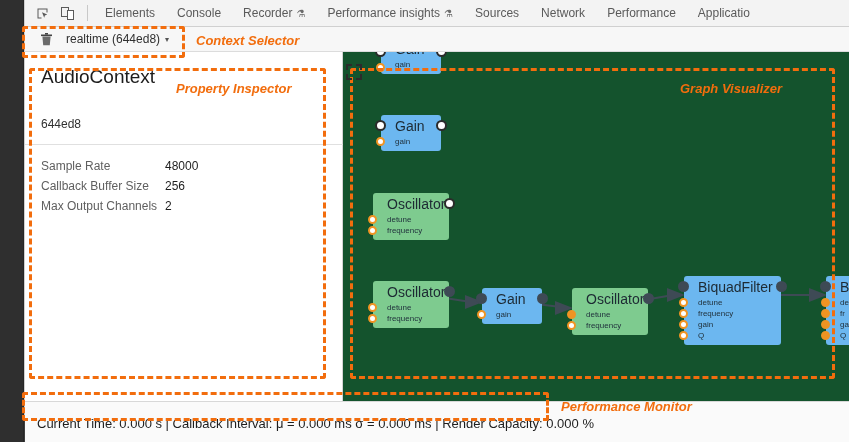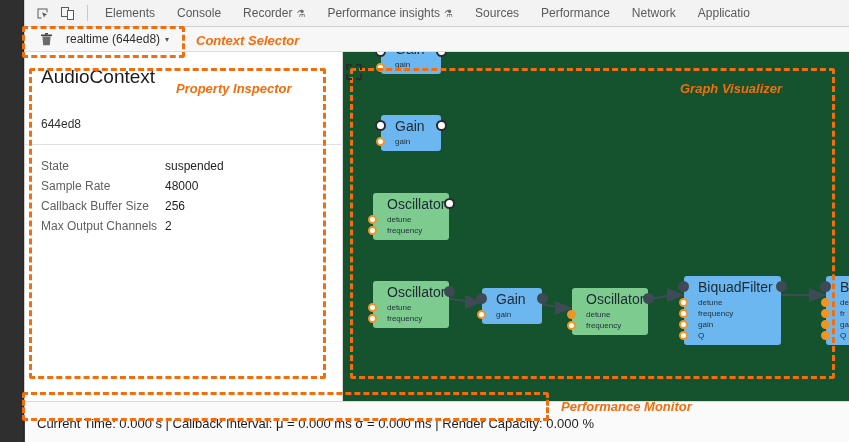--- a/index.html
+++ b/index.html
@@ -198,24 +198,24 @@
         <span class="warn">⚗</span>
       </div>
       <div class="tab">
         <span>Performance insights</span>
         <span class="warn">⚗</span>
       </div>
       <div class="tab">
         <span>Sources</span>
       </div>
       <div class="tab">
+        <span>Network</span>
+      </div>
+      <div class="tab">
         <span>Performance</span>
-      </div>
-      <div class="tab">
-        <span>Network</span>
       </div>
       <div class="tab">
         <span>Applicatio</span>
       </div>
     </div>
 
     <div class="ctxbar">
       <div class="tb-icon">
         <svg width="11" height="13" viewBox="0 0 11 13" aria-hidden="true">
           <rect x="0" y="1.5" width="11" height="1.6" fill="#444"></rect>
@@ -229,24 +229,20 @@
       </div>
     </div>
 
     <div class="split">
 
       <div class="inspector">
         <div class="ctx-title">AudioContext</div>
         <div class="ctx-id">644ed8</div>
         <div class="inspector-rule"></div>
         <div class="prop-table">
-          <div class="prop-row">
-            <div class="prop-key">State</div>
-            <div class="prop-val">suspended</div>
-          </div>
           <div class="prop-row">
             <div class="prop-key">Sample Rate</div>
             <div class="prop-val">48000</div>
           </div>
           <div class="prop-row">
             <div class="prop-key">Callback Buffer Size</div>
             <div class="prop-val">256</div>
           </div>
           <div class="prop-row">
             <div class="prop-key">Max Output Channels</div>

